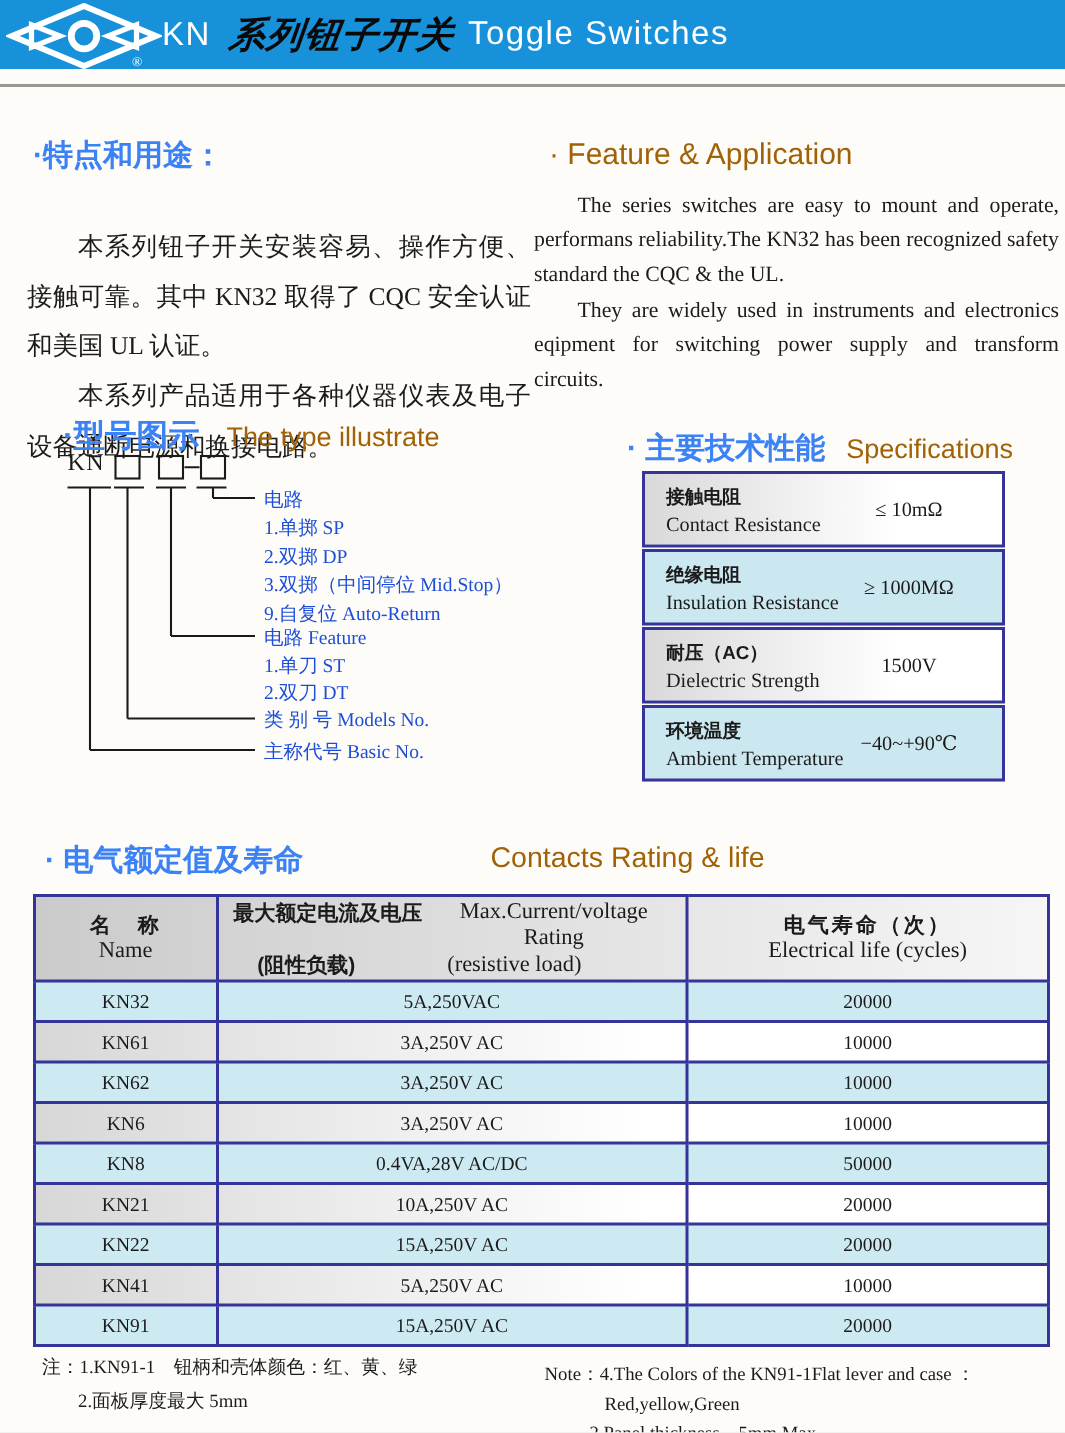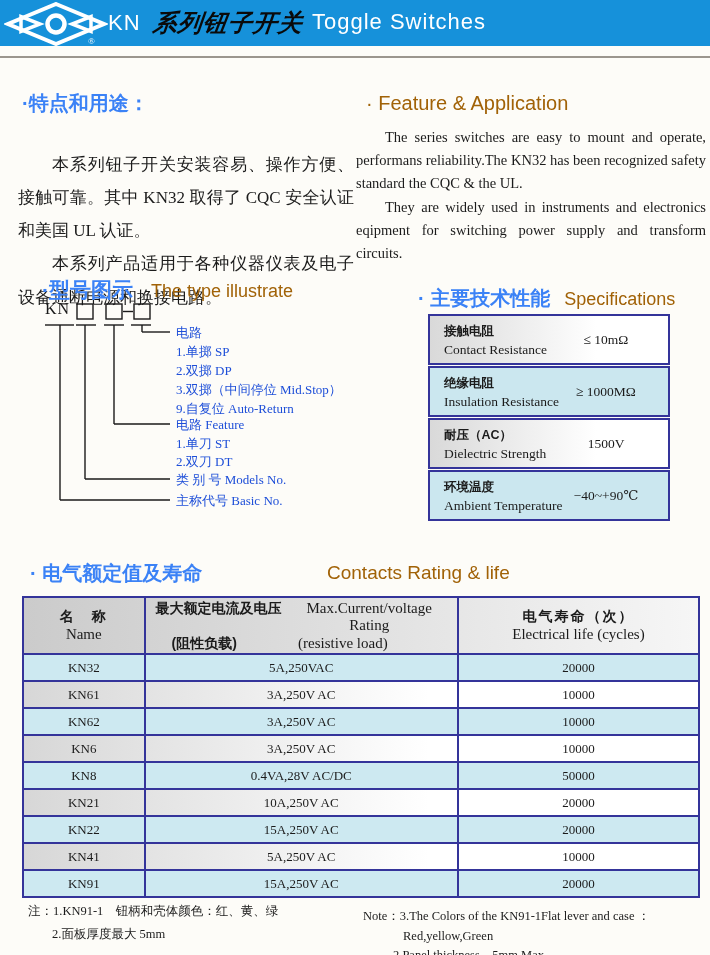--- a/index.html
+++ b/index.html
@@ -249,17 +249,17 @@
     <tr class="blue">
       <td>KN91</td>
       <td>15A,250V AC</td>
       <td>20000</td>
     </tr>
   </tbody>
     </table>
 
   <div class="note nz1">注：1.KN91-1　钮柄和壳体颜色：红、黄、绿</div>
   <div class="note nz2">2.面板厚度最大 5mm</div>
-  <div class="note ne1">Note：3.The Colors of the KN91-1Flat lever and case ：</div>
+  <div class="note ne1">Note：4.The Colors of the KN91-1Flat lever and case ：</div>
   <div class="note ne2">Red,yellow,Green</div>
   <div class="note ne3">2.Panel thickness，5mm Max.</div>
 
 </div>
 
 </body></html>

